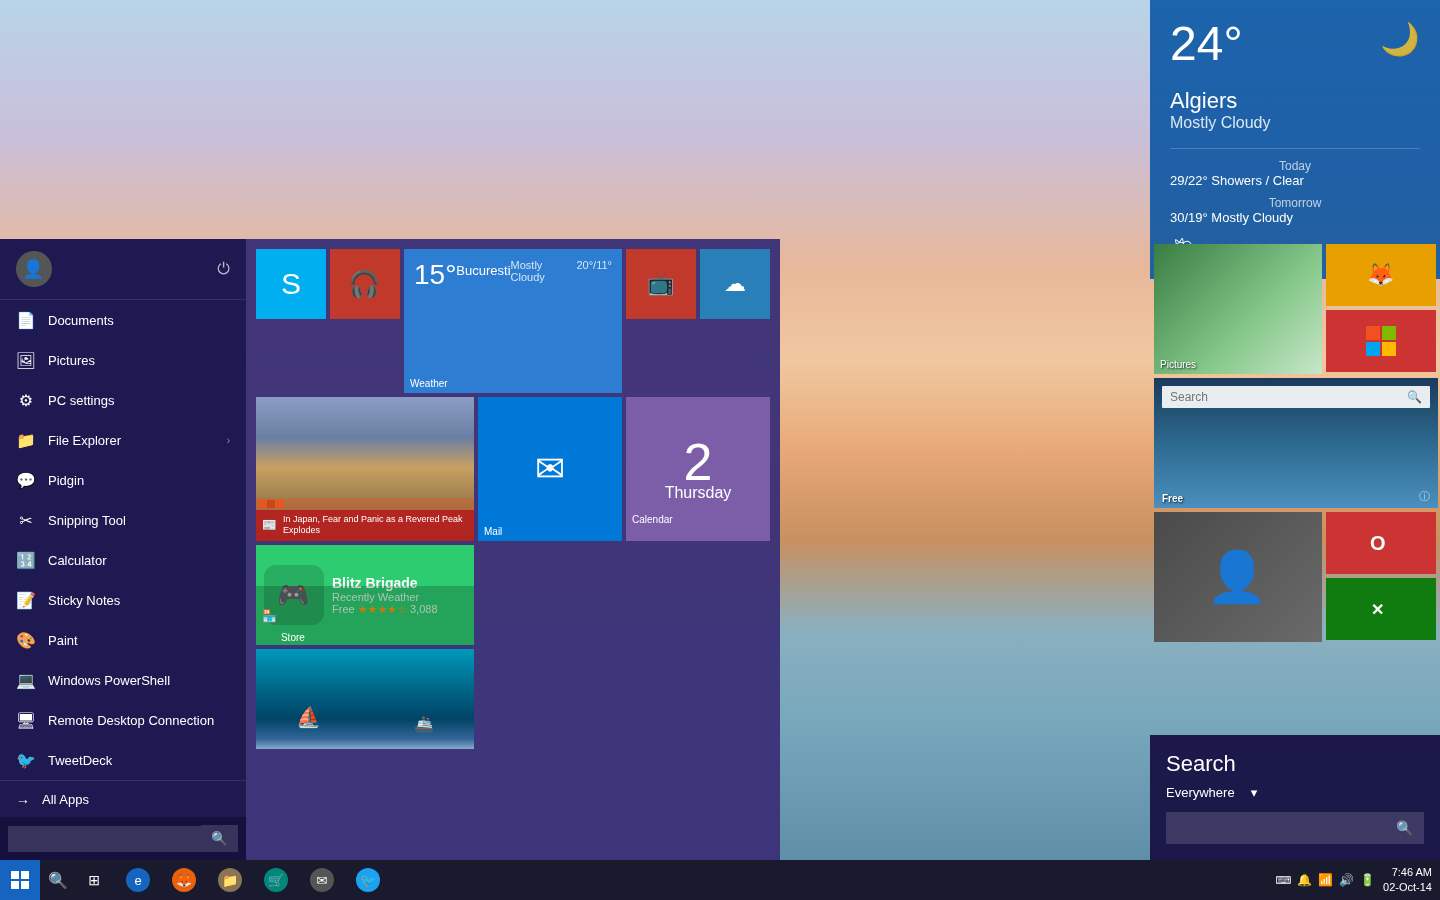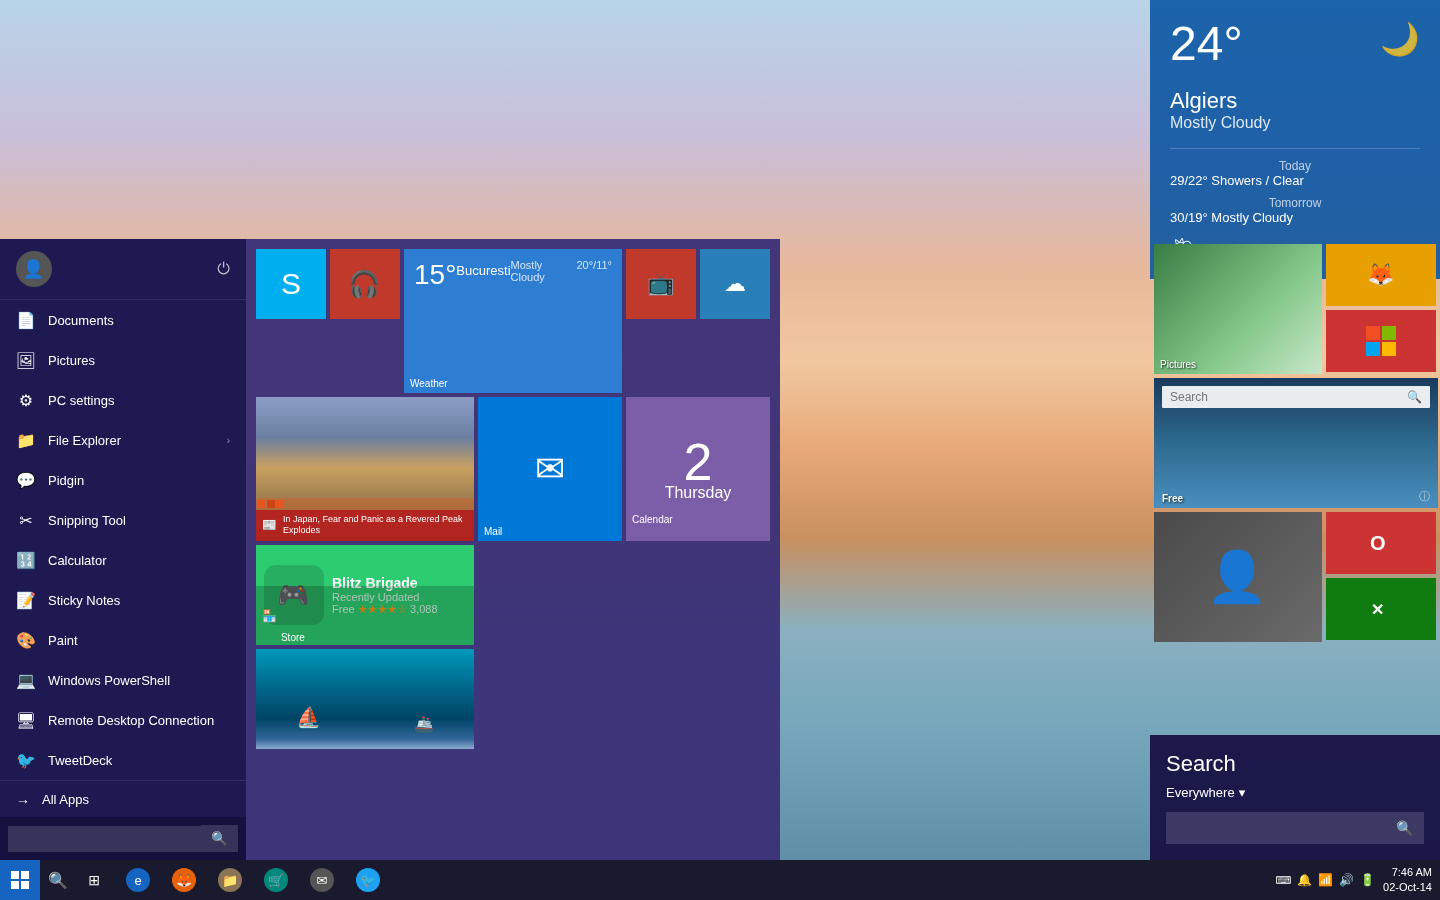--- a/index.html
+++ b/index.html
@@ -667,21 +667,21 @@
     .search-title {
       color: white;
       font-size: 22px;
       font-weight: 300;
       margin-bottom: 8px;
     }
 
     .search-scope {
       display: flex;
       align-items: center;
-      gap: 4px;
+      gap: 16px;
       color: white;
       font-size: 13px;
       margin-bottom: 12px;
       cursor: pointer;
     }
 
     .search-input-row {
       display: flex;
       align-items: center;
       background: rgba(255,255,255,0.15);
@@ -944,21 +944,21 @@
     </div>
 
     <div class="tiles-row">
       <div class="blitz-tile">
         <div class="blitz-content">
           <div class="blitz-icon-box">
             <span style="font-size:26px;">🎮</span>
           </div>
           <div class="blitz-info">
             <div class="blitz-name">Blitz Brigade</div>
-            <div class="blitz-updated">Recently Updated</div>
+            <div class="blitz-updated">Recently Weather</div>
             <div class="blitz-free">
               <span>Free</span>
               <span class="blitz-stars">★★★★☆</span>
               <span>3,088</span>
             </div>
           </div>
         </div>
         <div class="blitz-store-row">
           <span class="store-icon">🏪</span>
           <span style="color:white;font-size:10px;margin-top:44px;">Store</span>

